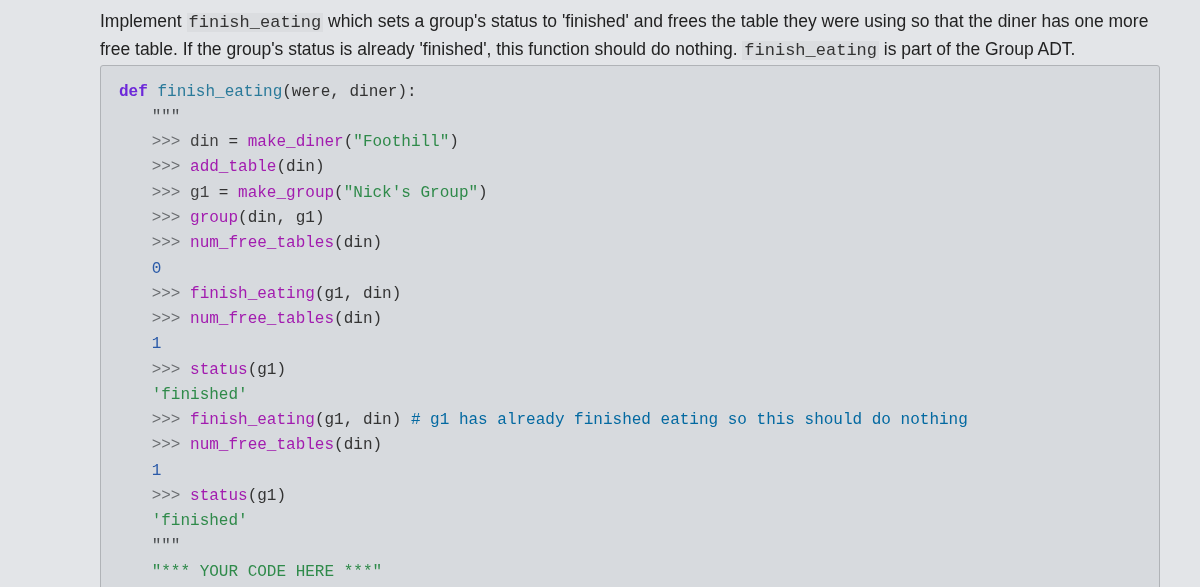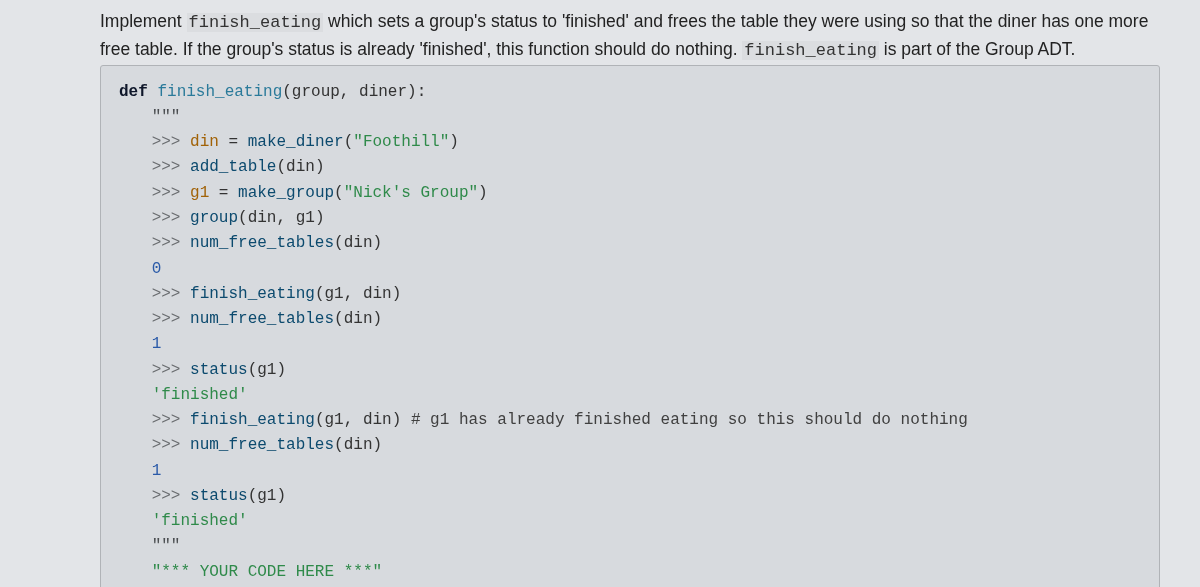--- a/index.html
+++ b/index.html
@@ -35,42 +35,42 @@
     background: #d7dade;
     border: 1px solid #b0b3b7;
     border-radius: 3px;
     padding: 14px 18px 20px 18px;
     font-family: "Courier New", Consolas, monospace;
     font-size: 16px;
     line-height: 1.58;
     white-space: pre;
     overflow: hidden;
   }
-  .kw-def { color: #0f172a; font-weight: bold; }
+  .kw-def { color: #6d28d9; font-weight: bold; }
   .fn-name { color: #2a7a9a; }
-  .ident { color: #a16207; }
+  .ident { color: #404040; }
   .punct { color: #333; }
   .prompt { color: #6a6d70; }
-  .call { color: #0c4a6e; }
+  .call { color: #a21caf; }
   .string { color: #2f8a4a; }
   .num { color: #2a5aa8; }
-  .comment { color: #404040; }
+  .comment { color: #0369a1; }
   .docq { color: #4a4d50; }
   .indent1 { display: inline-block; width: 3.4ch; }
 </style>
 </head>
 <body>
 
 <div class="page">
 
   <div class="problem-desc">
     <span>Implement </span><span class="inline-code">finish_eating</span><span> which sets a group's status to 'finished' and frees the table they were using so that the diner has one more free table. If the group's status is already 'finished', this function should do nothing. </span><span class="inline-code">finish_eating</span><span> is part of the Group ADT.</span>
   </div>
 
-  <div class="code-box" id="code-box"><span class="kw-def">def</span> <span class="fn-name">finish_eating</span><span class="punct">(group, diner):</span>
+  <div class="code-box" id="code-box"><span class="kw-def">def</span> <span class="fn-name">finish_eating</span><span class="punct">(were, diner):</span>
 <span class="indent1"></span><span class="docq">"""</span>
 <span class="indent1"></span><span class="prompt">&gt;&gt;&gt; </span><span class="ident">din</span><span class="punct"> = </span><span class="call">make_diner</span><span class="punct">(</span><span class="string">"Foothill"</span><span class="punct">)</span>
 <span class="indent1"></span><span class="prompt">&gt;&gt;&gt; </span><span class="call">add_table</span><span class="punct">(din)</span>
 <span class="indent1"></span><span class="prompt">&gt;&gt;&gt; </span><span class="ident">g1</span><span class="punct"> = </span><span class="call">make_group</span><span class="punct">(</span><span class="string">"Nick's Group"</span><span class="punct">)</span>
 <span class="indent1"></span><span class="prompt">&gt;&gt;&gt; </span><span class="call">group</span><span class="punct">(din, g1)</span>
 <span class="indent1"></span><span class="prompt">&gt;&gt;&gt; </span><span class="call">num_free_tables</span><span class="punct">(din)</span>
 <span class="indent1"></span><span class="num">0</span>
 <span class="indent1"></span><span class="prompt">&gt;&gt;&gt; </span><span class="call">finish_eating</span><span class="punct">(g1, din)</span>
 <span class="indent1"></span><span class="prompt">&gt;&gt;&gt; </span><span class="call">num_free_tables</span><span class="punct">(din)</span>
 <span class="indent1"></span><span class="num">1</span>

